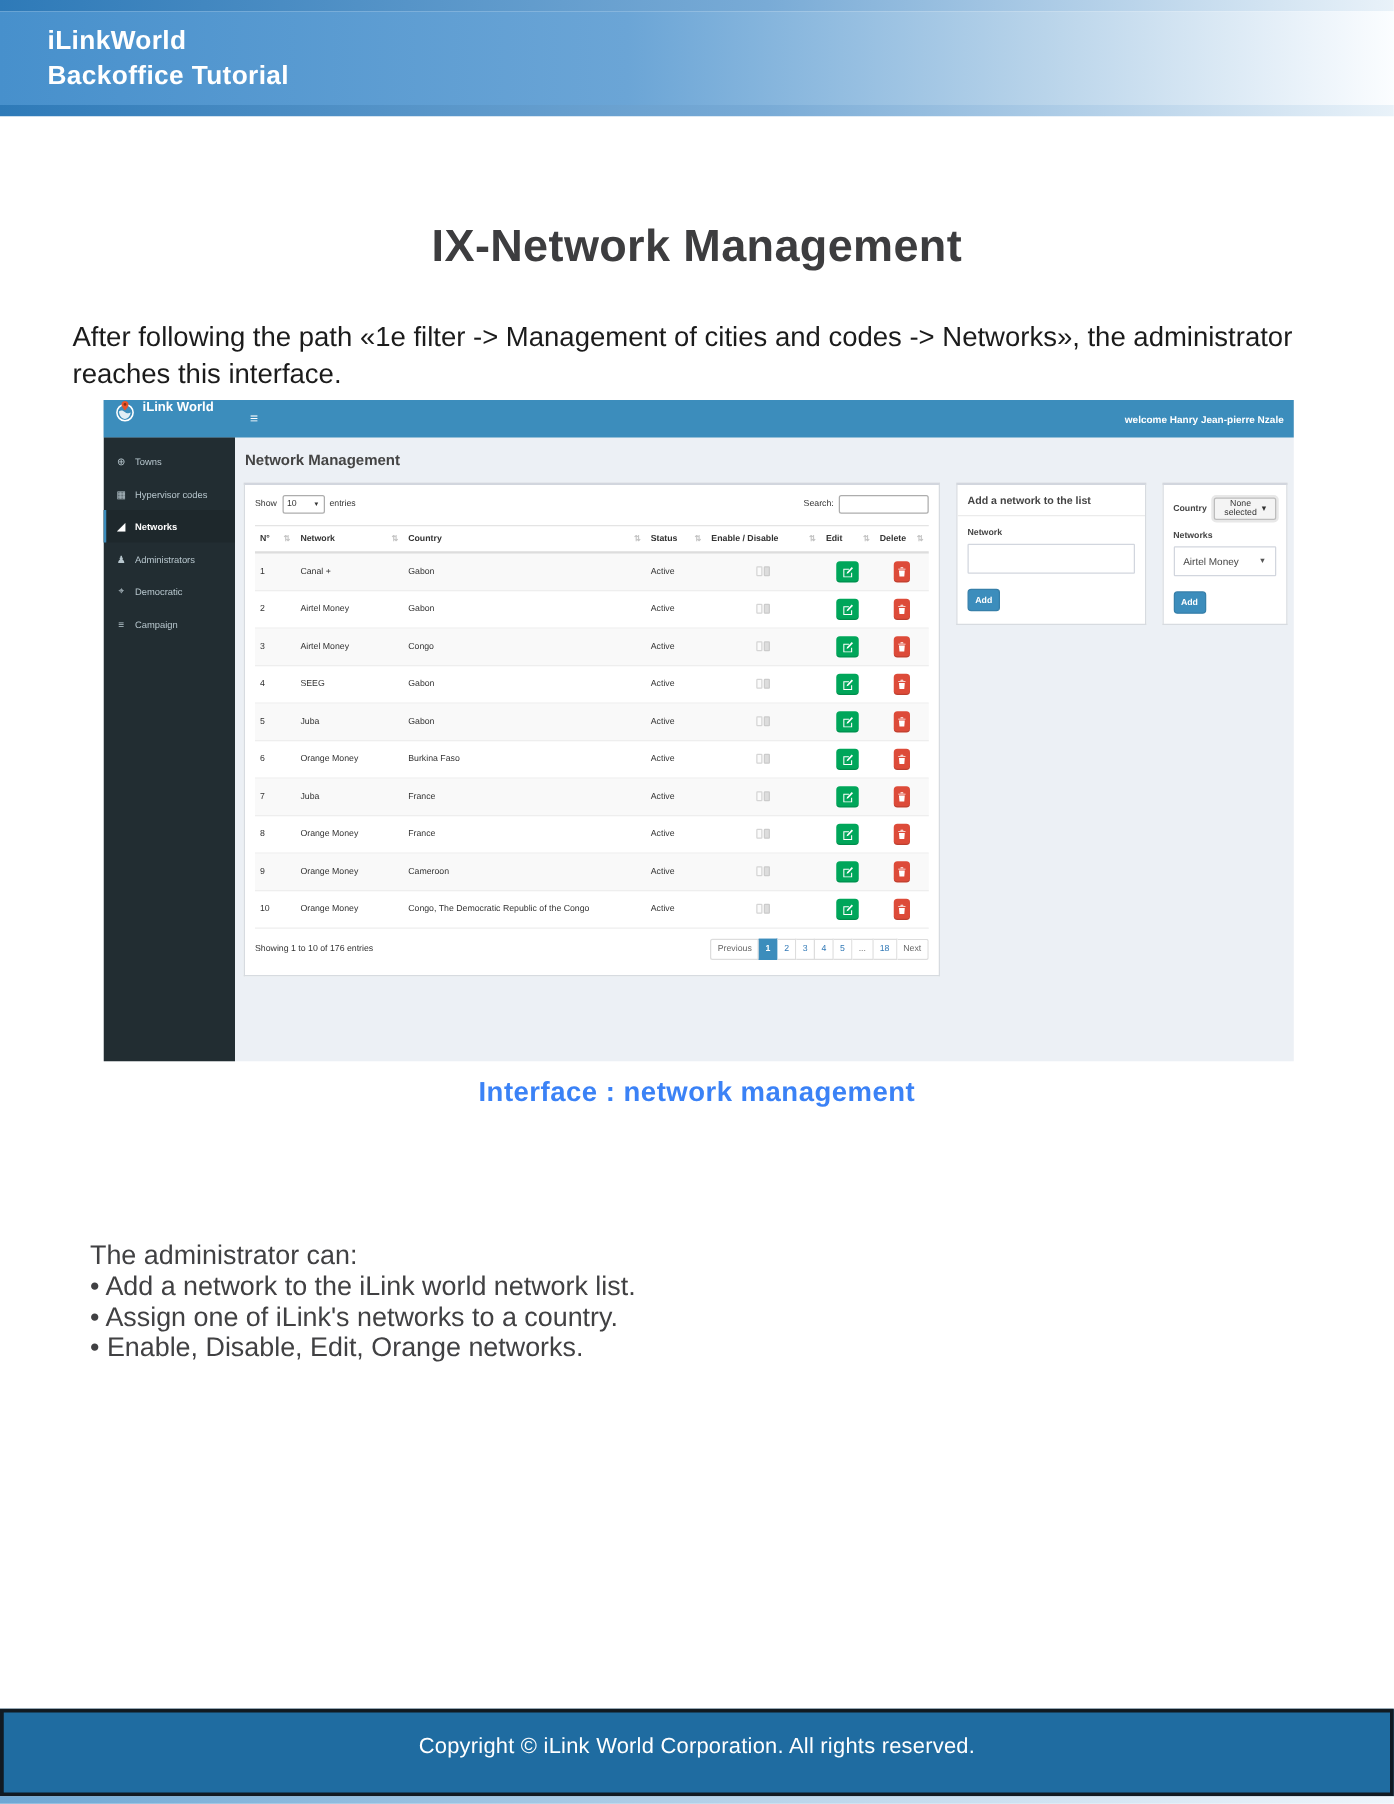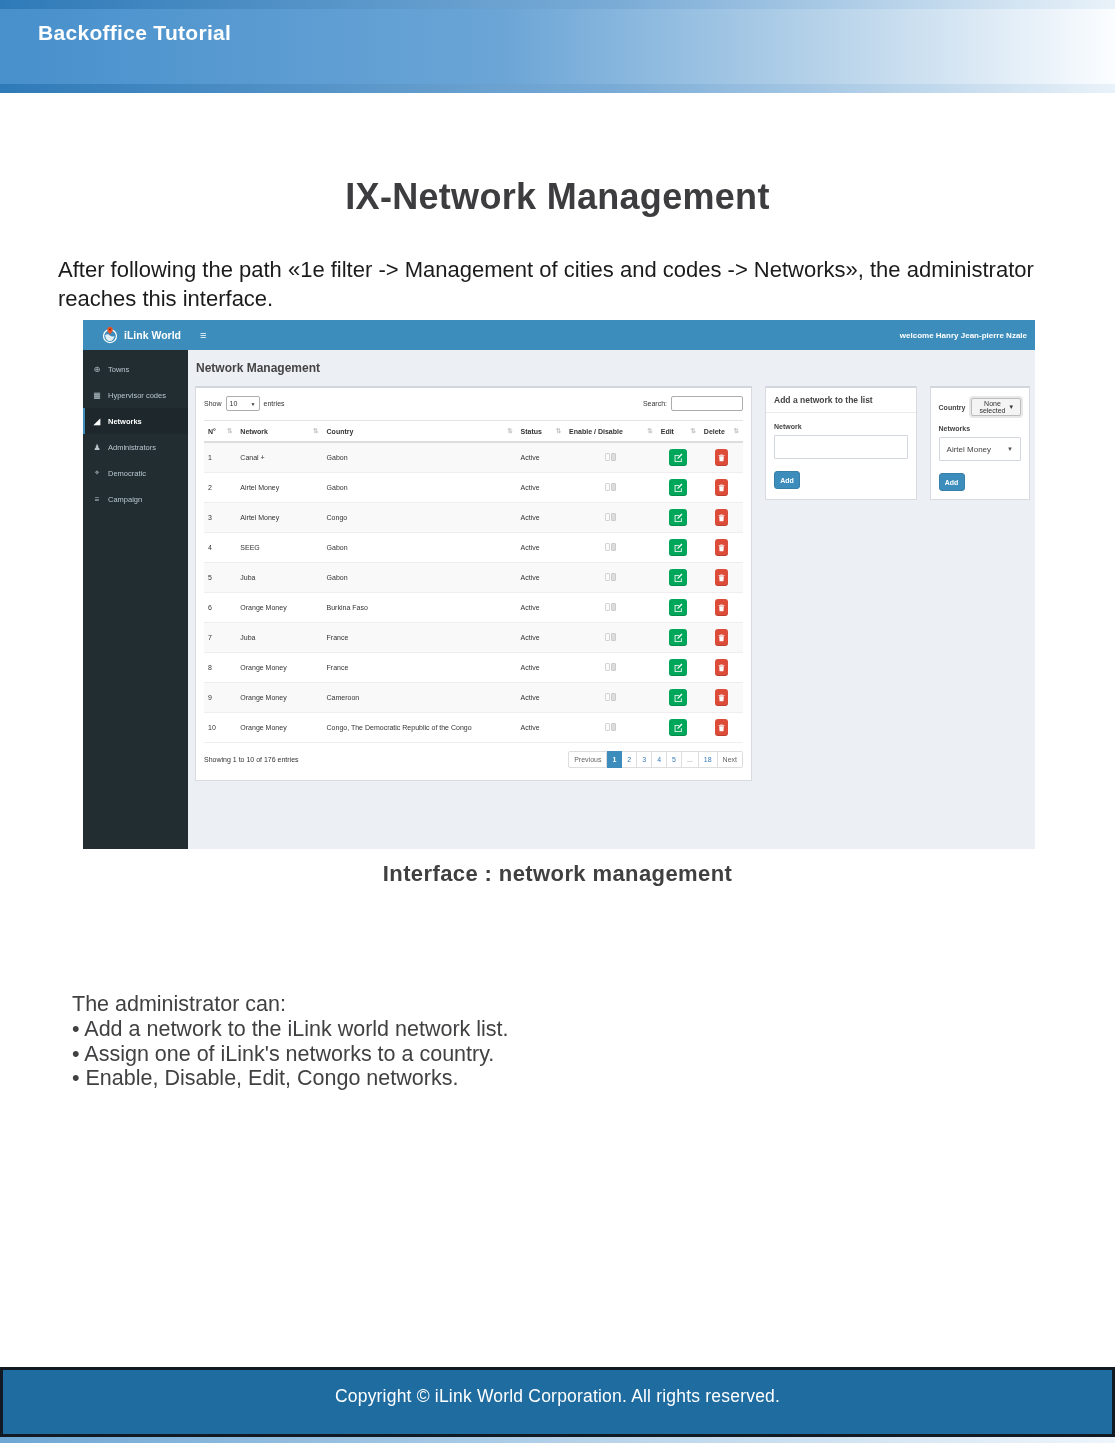--- a/index.html
+++ b/index.html
@@ -23,41 +23,41 @@
   .doc-title {
     position:absolute; top:176px; left:0; width:1115px; text-align:center;
     font-size:36px; font-weight:700; color:#3d3d3f; letter-spacing:.3px;
   }
   .doc-intro {
     position:absolute; top:255px; left:58px; width:995px;
     font-size:22px; color:#1b1b1b; line-height:1.32;
   }
   .doc-caption {
     position:absolute; top:861px; left:0; width:1115px; text-align:center;
-    font-size:22px; font-weight:700; color:#404040; letter-spacing:.4px;
+    font-size:22px; font-weight:700; color:#3b82f6; letter-spacing:.4px;
   }
   .doc-bullets { position:absolute; top:992px; left:72px; font-size:21.5px; color:#414143; line-height:1.155; }
 
   
   .doc-footer-box {
     position:absolute; top:1367px; left:0; width:1115px; height:70px;
     background:#1f6ca1; border:3px solid #111a22;
     display:flex; align-items:center; justify-content:center;
   }
   .doc-footer-box .txt { color:#ffffff; font-size:17.5px; letter-spacing:.2px; padding-bottom:12px; }
   .doc-footer-strip { position:absolute; top:1437px; left:0; width:1115px; height:6px;
     background:linear-gradient(90deg,#6ea7d4 0%,#b9d4ea 55%,#eef5fb 100%); }
 
   
   .shot {
     position:absolute; top:320px; left:83px; width:952px; height:529px;
     background:#ecf0f5; font-size:7.5px; color:#333;
   }
   .shot-topbar { height:30px; display:flex; align-items:stretch; background:#3c8dbc; }
-  .shot-logo { width:105px; display:flex; align-items:center; gap:5px; padding-left:18px; background:#3c8dbc; }
+  .shot-logo { width:105px; display:flex; gap:5px; padding-left:8px; background:#3c8dbc; }
   .shot-logo .brand { color:#fff; font-weight:700; font-size:10.5px; }
   .shot-menu { color:#fff; font-size:11px; display:flex; align-items:center; padding:0 12px; cursor:pointer; }
   .shot-welcome { margin-left:auto; color:#fff; font-weight:700; font-size:8px; display:flex; align-items:center; padding-right:8px; }
 
   .shot-body { display:flex; height:499px; }
   .shot-sidebar { width:105px; background:#222d32; flex:none; padding-top:6px; }
   .sb-item { height:26px; display:flex; align-items:center; gap:6px; padding-left:9px; color:#b8c7ce; cursor:pointer; }
   .sb-item .ic { width:10px; text-align:center; font-size:8px; }
   .sb-item.active { background:#1e282c; color:#ffffff; font-weight:700; border-left:2px solid #3c8dbc; padding-left:7px; }
 
@@ -128,20 +128,21 @@
   .sel { width:100%; height:24px; border:1px solid #d2d6de; border-radius:1px; background:#fff;
     display:flex; align-items:center; justify-content:space-between; padding:0 7px; font-size:8px; color:#444; cursor:pointer; }
   .sel .car { font-size:6px; color:#555; }
 </style>
 </head>
 <body>
 
 <div class="doc-header">
   <div class="hdr-stripe-top"></div>
   <div class="hdr-main">
+    <div class="l1">iLinkWorld</div>
     <div class="l2">Backoffice Tutorial</div>
   </div>
   <div class="hdr-stripe-bottom"></div>
 </div>
 
 <div class="doc-title">IX-Network Management</div>
 <div class="doc-intro">After following the path «1e filter -&gt; Management of cities and codes -&gt; Networks», the administrator reaches this interface.</div>
 
 <div class="shot">
 
@@ -520,19 +521,19 @@
     </div>
   </div>
 </div>
 
 <div class="doc-caption">Interface : network management</div>
 
 <div class="doc-bullets">
   <div>The administrator can:</div>
   <div>• Add a network to the iLink world network list.</div>
   <div>• Assign one of iLink's networks to a country.</div>
-  <div>• Enable, Disable, Edit, Congo networks.</div>
+  <div>• Enable, Disable, Edit, Orange networks.</div>
 </div>
 
 <div class="doc-footer-box">
   <div class="txt">Copyright © iLink World Corporation. All rights reserved.</div>
 </div>
 <div class="doc-footer-strip"></div>
 
 </body></html>

